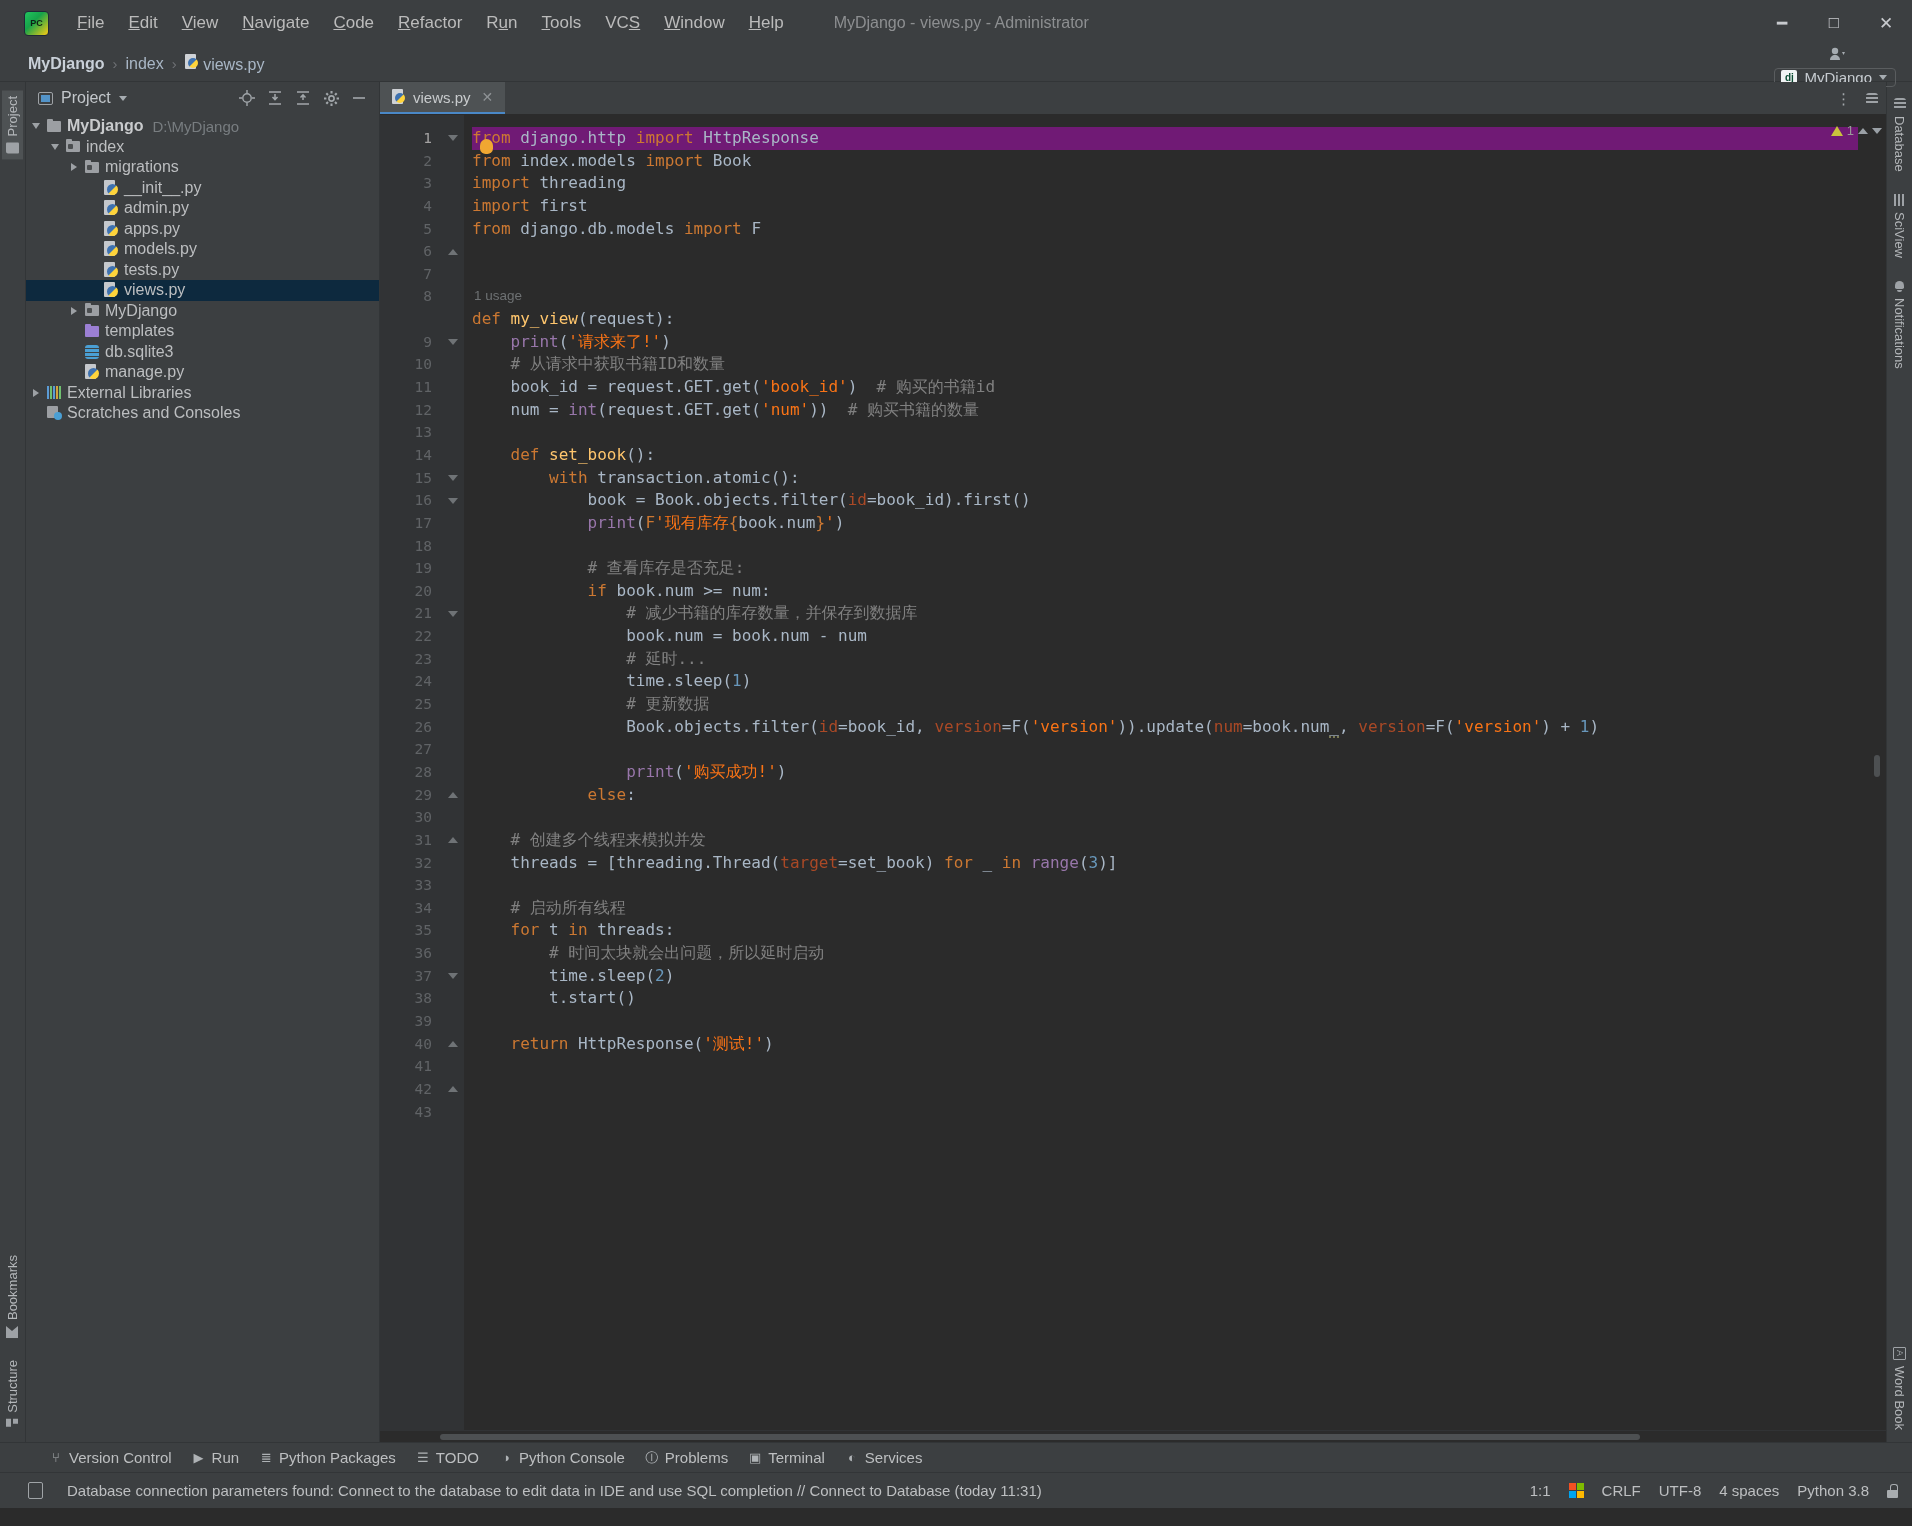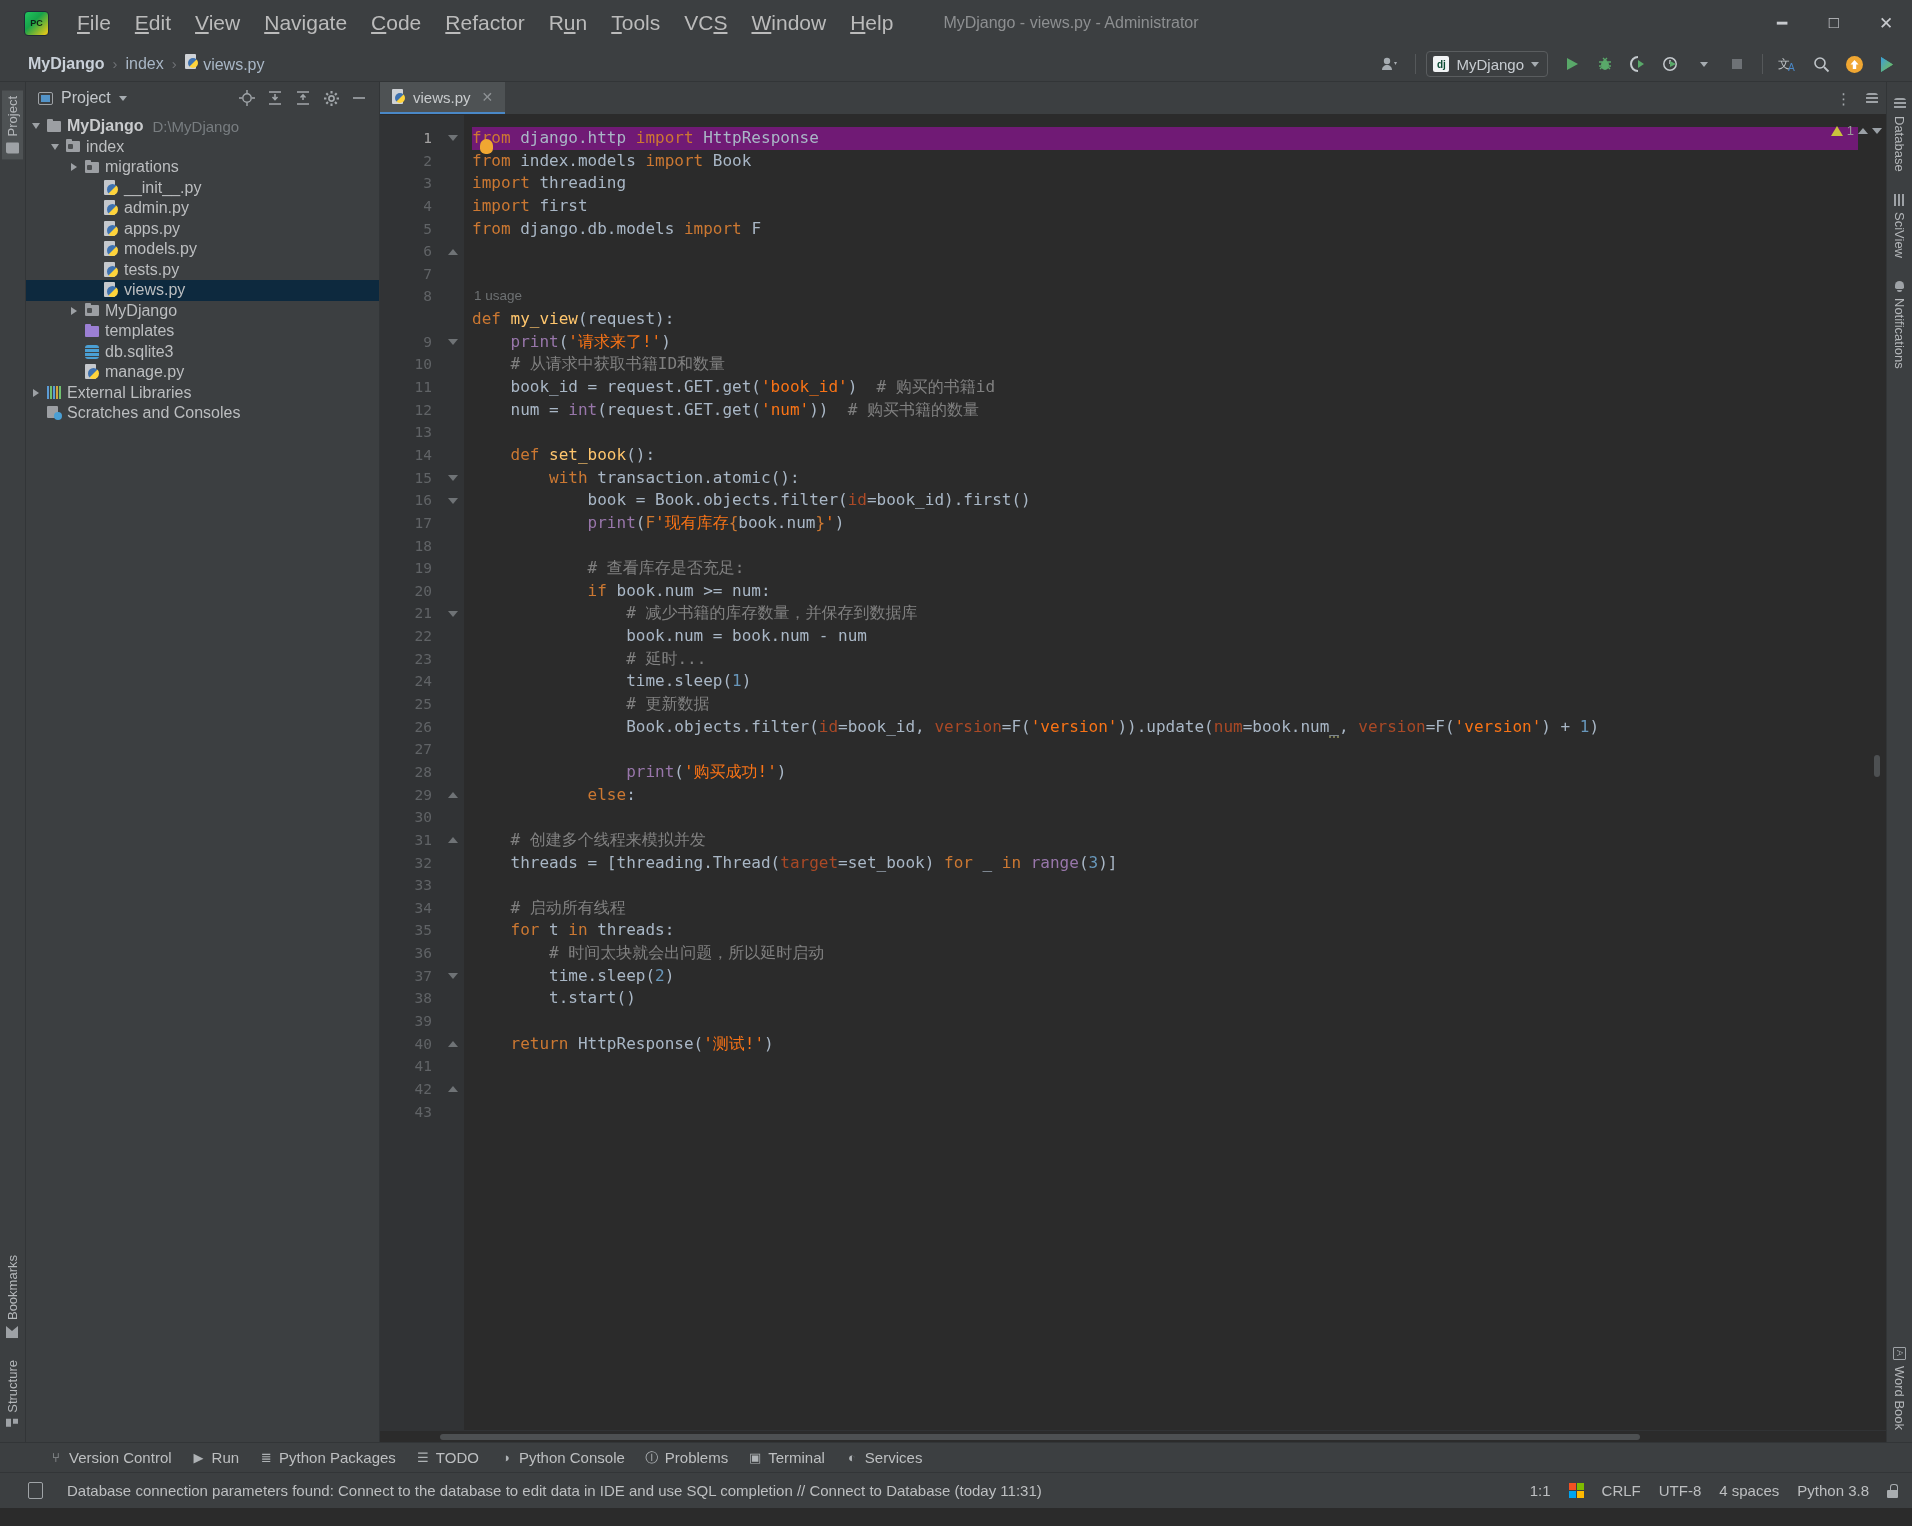--- a/index.html
+++ b/index.html
@@ -31,21 +31,21 @@
     position: relative; margin-right: 16px; flex: none;
     border: 1px solid #1f2937;
   }
   .pc-logo::after {
     content: "PC"; position: absolute; inset: 0;
     font-size: 9px; font-weight: bold; color: #0f2015;
     display: flex; align-items: center; justify-content: center;
   }
   .menu { display: flex; align-items: center; gap: 0px; }
   .menu-item {
-    font-size: 21px; color: #bbbbbb; padding: 4px 12px;
+    font-size: 17px; color: #bbbbbb; padding: 4px 12px;
     cursor: default; white-space: nowrap;
   }
   .menu-item u { text-decoration: underline; }
   .win-title {
     font-size: 16px; color: #8d8f91; margin-left: 38px; white-space: nowrap;
   }
   .win-controls {
     position: absolute; right: 0; top: 0; height: 46px;
     display: flex; align-items: center;
   }
@@ -71,21 +71,21 @@
     content: ""; position: absolute; left: 0; top: 0; width: 11px; height: 15px;
     background: #cfd2d6; border-radius: 1px;
   }
   .pyfile-ico::after {
     content:""; position: absolute; left: 3px; top: 4px; width: 10px; height: 10px;
     border-radius: 50%;
     background: linear-gradient(135deg,#3f72af 0%,#3f72af 49%,#ffd43b 51%,#ffd43b 100%);
   }
   .toolbar-right {
     position: absolute; right: 10px; top: 0; height: 36px;
-    display: flex; align-items: center; gap: 3px;
+    display: flex; align-items: center; gap: 3px; flex-direction: column;
   }
   .tb-ico {
     width: 30px; height: 28px; display: flex; align-items: center; justify-content: center;
     color: #9aa0a6; font-size: 16px; border-radius: 3px;
   }
   .run-config {
     display: flex; align-items: center; gap: 7px;
     border: 1px solid #5a5d5f; border-radius: 4px;
     height: 26px; padding: 0 8px 0 6px; margin-right: 6px;
   }

